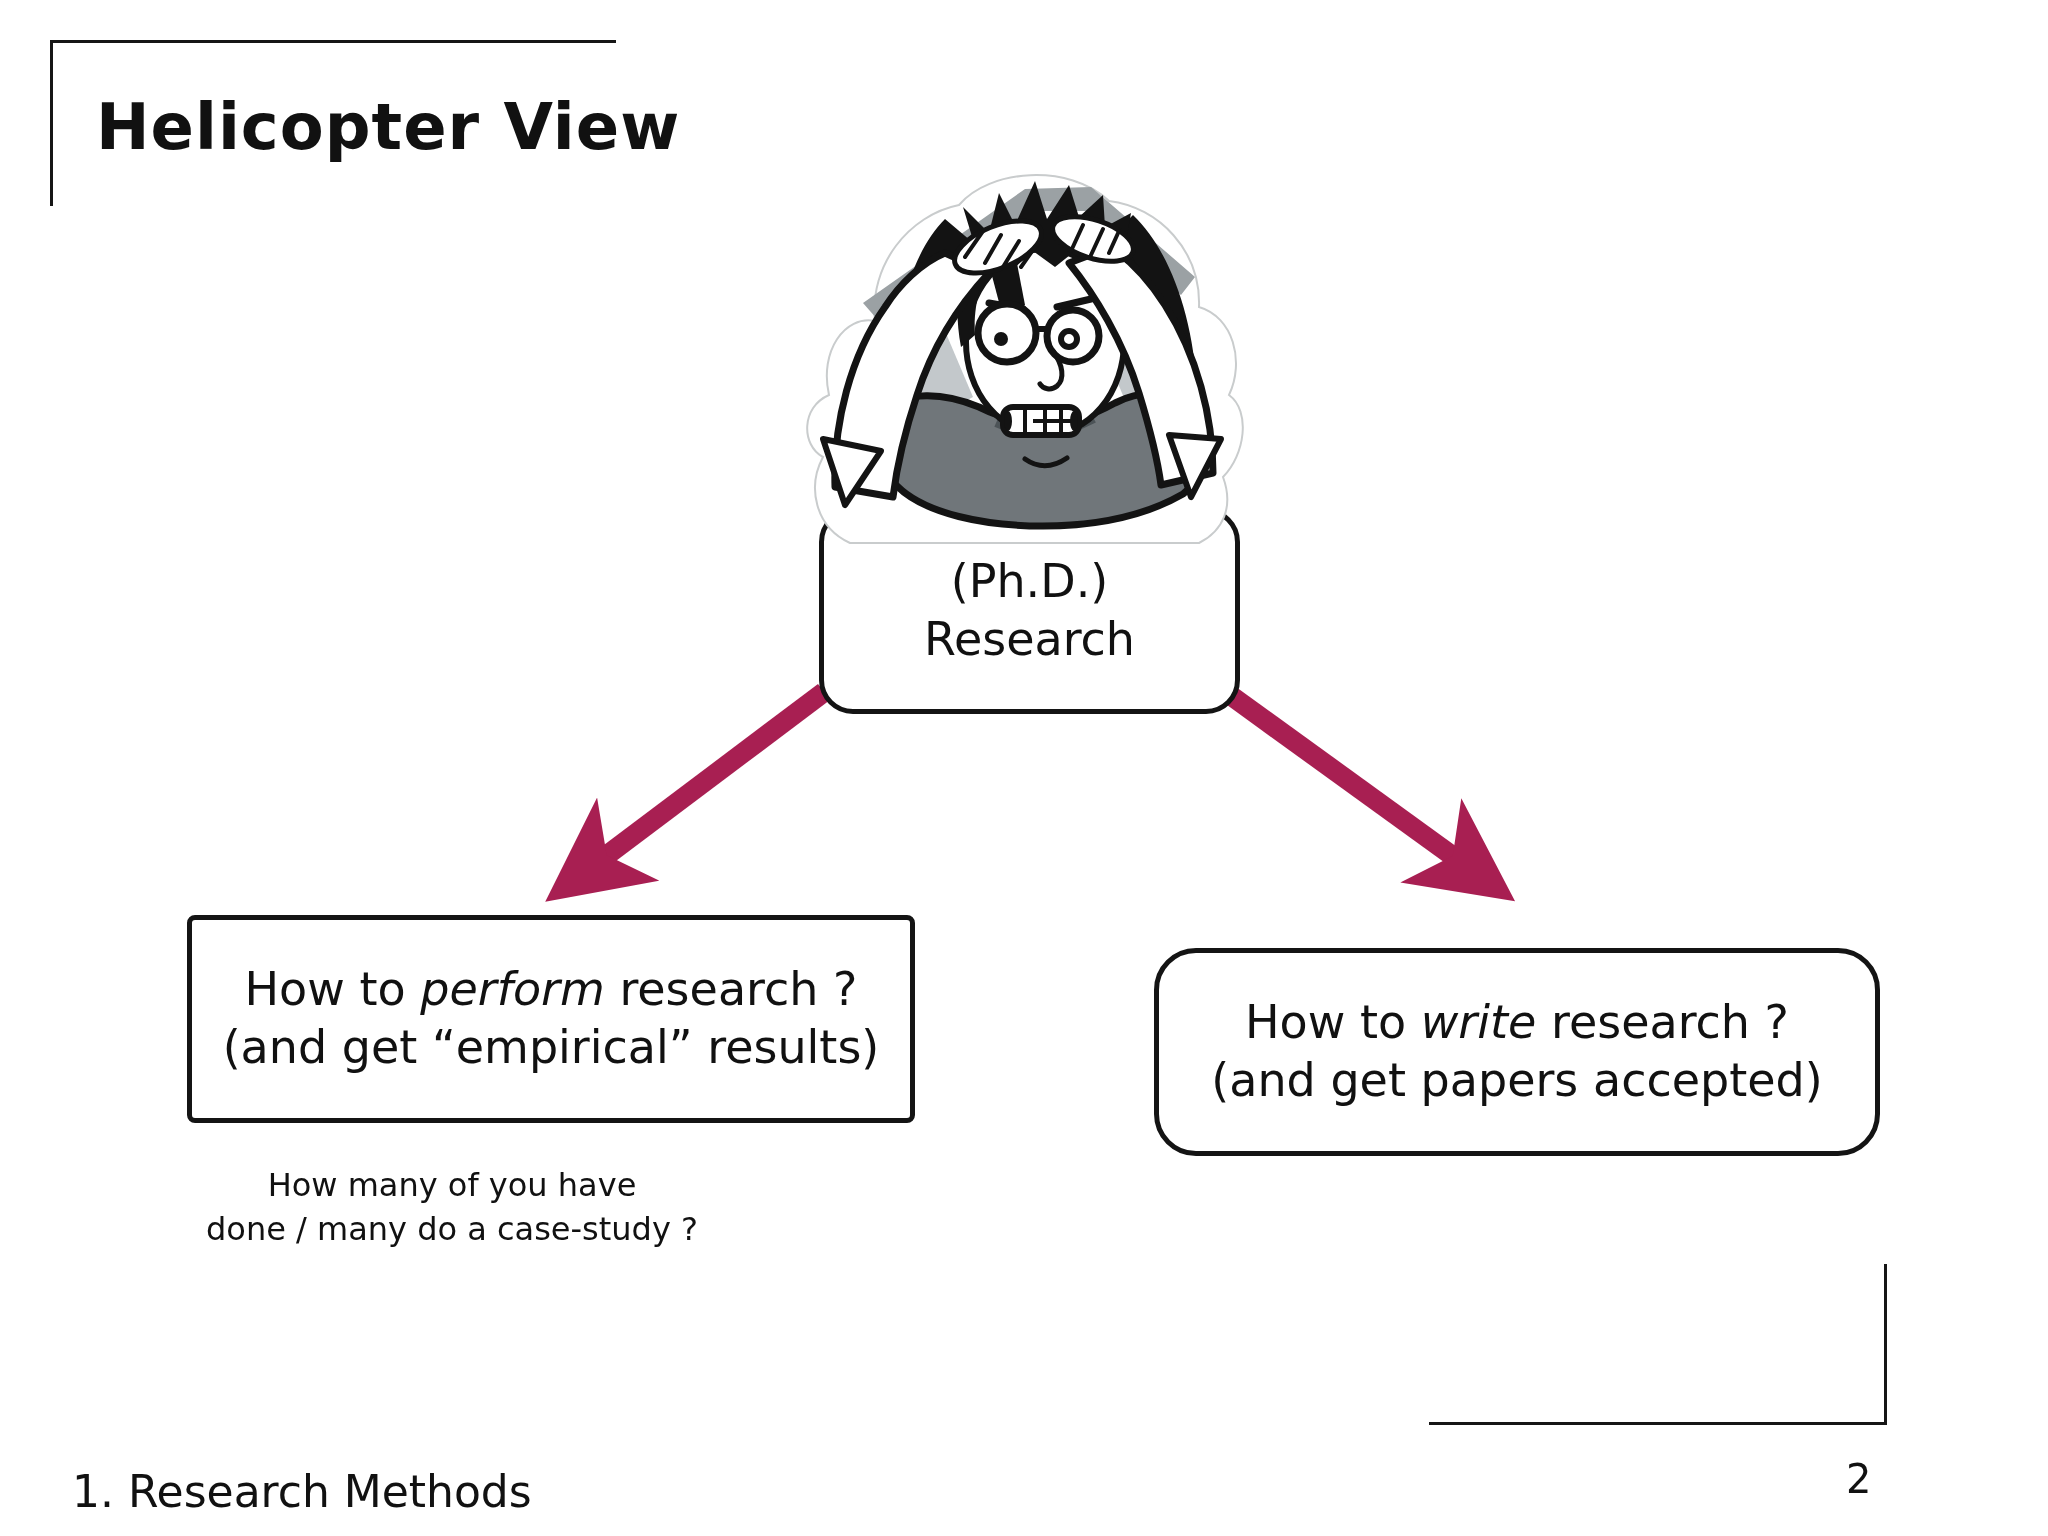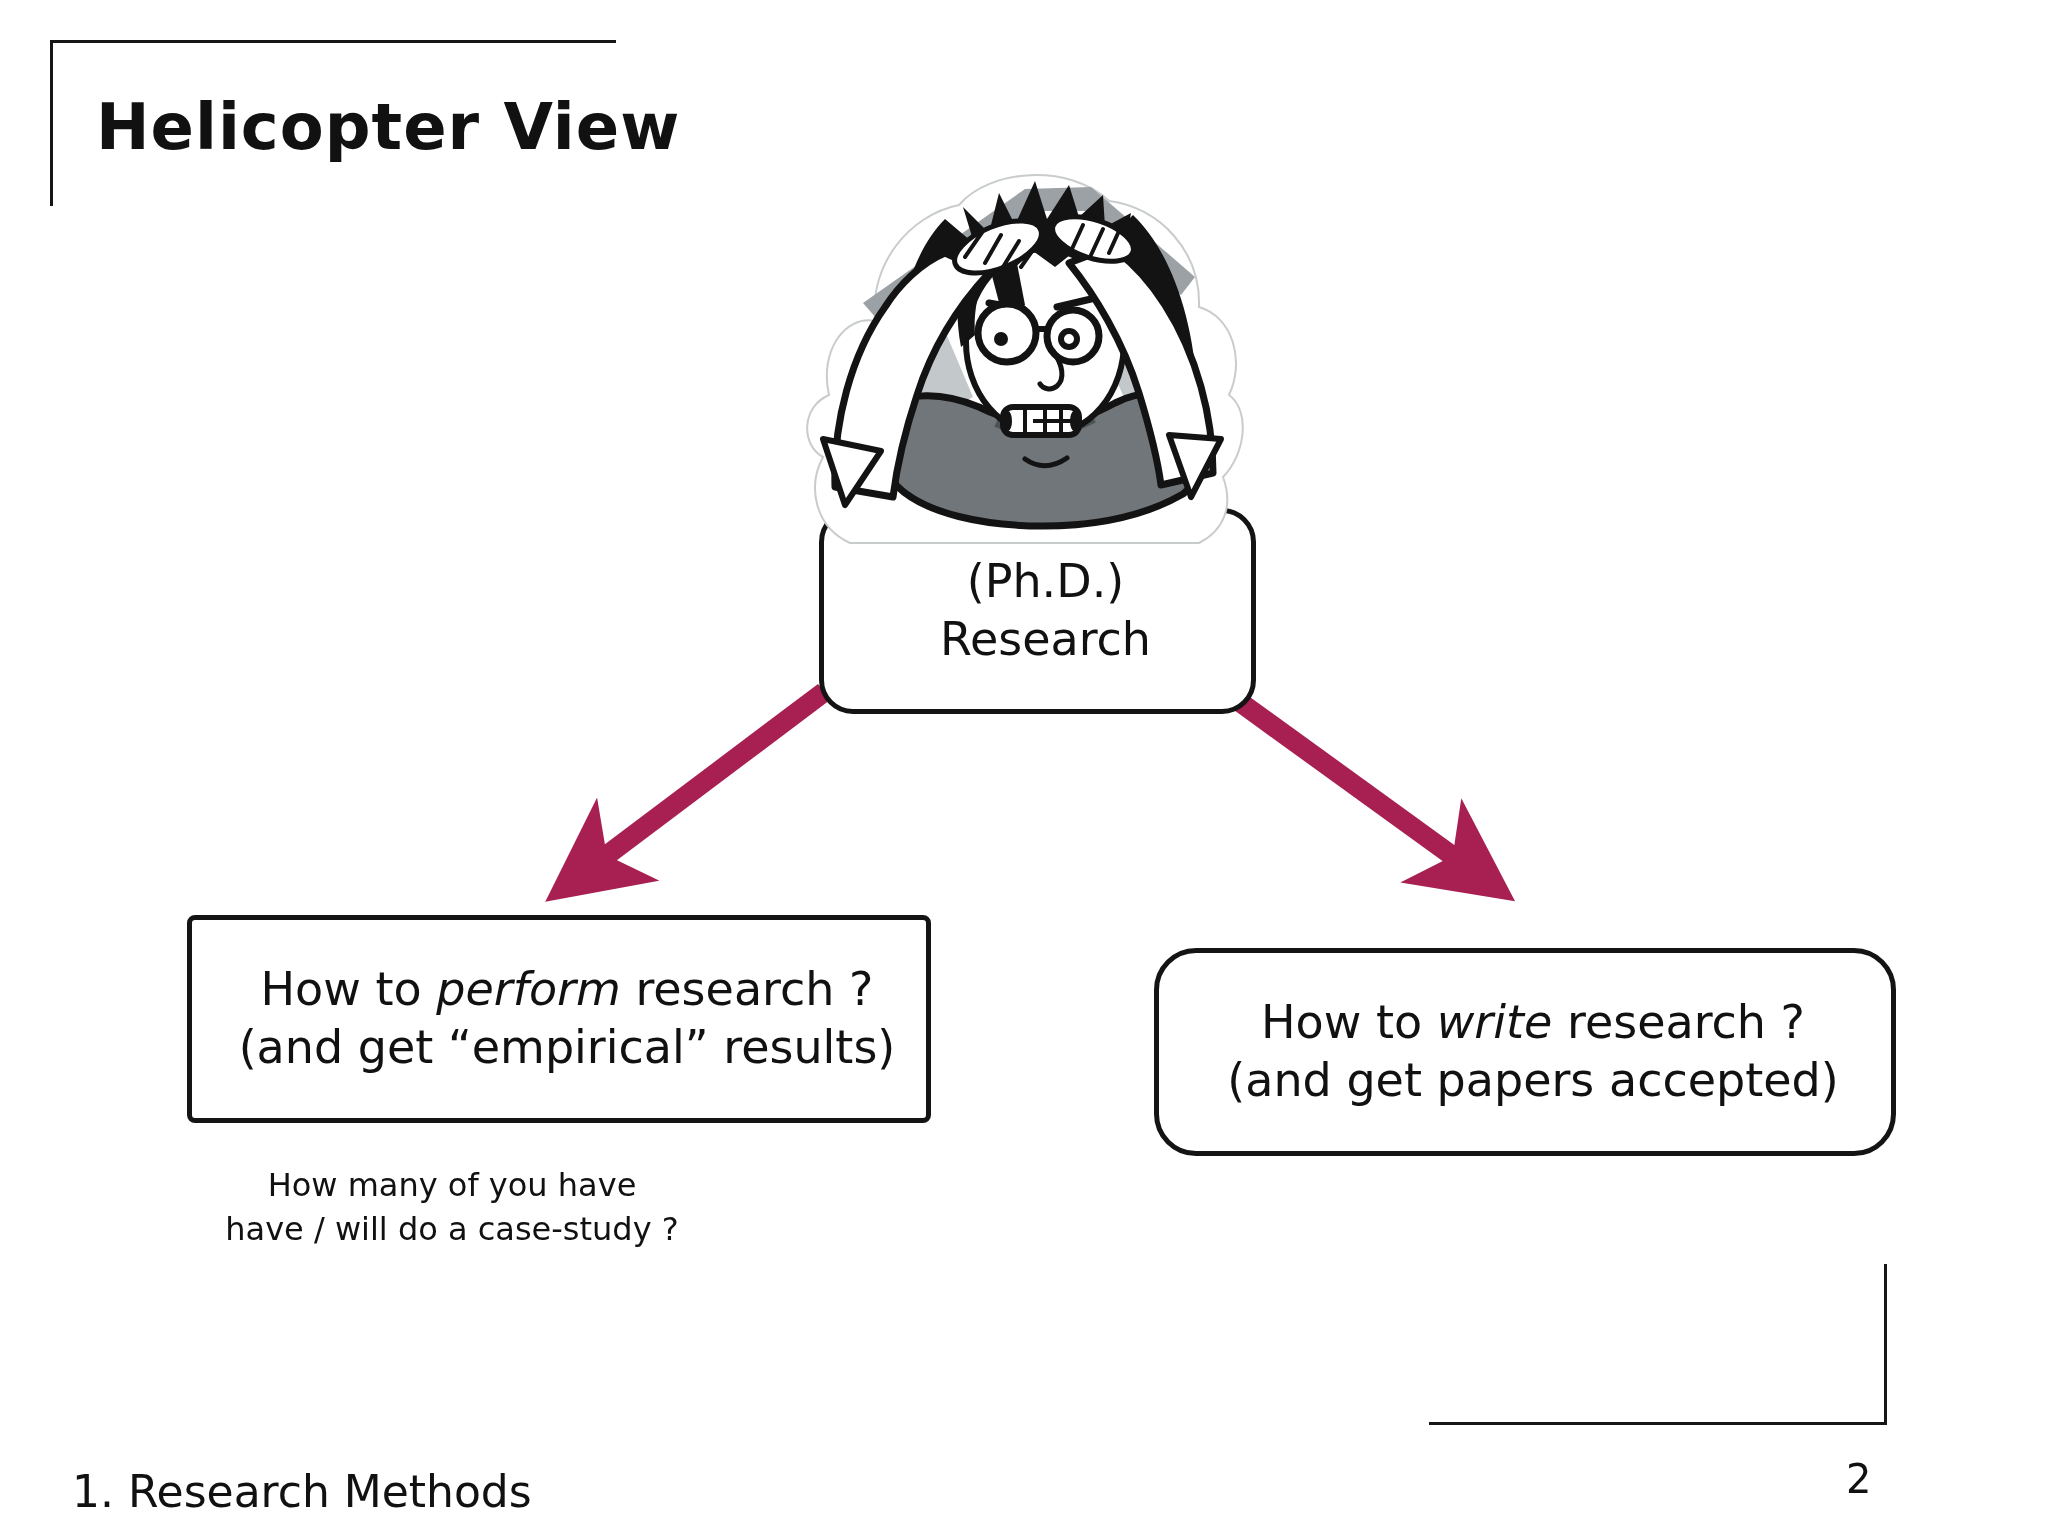--- a/index.html
+++ b/index.html
@@ -9,21 +9,21 @@
   .line{position:absolute;background:#161616;}
   .tl-h{left:50px;top:40px;width:566px;height:3px;}
   .tl-v{left:50px;top:40px;width:3px;height:166px;}
   .br-v{left:1884px;top:1264px;width:3px;height:161px;}
   .br-h{left:1429px;top:1422px;width:458px;height:3px;}
 
   .title{position:absolute;left:96px;top:90px;font-size:64px;font-weight:bold;letter-spacing:1px;white-space:nowrap;}
 
   .box{position:absolute;border:5px solid #141414;background:#fff;border-radius:42px;
        display:flex;flex-direction:column;justify-content:center;align-items:center;
-       text-align:center;font-size:46px;line-height:1.26;z-index:2;white-space:nowrap;padding-left:16px;}
+       text-align:center;font-size:46px;line-height:1.26;z-index:2;white-space:nowrap;}
   .root-box{left:819px;top:508px;width:411px;height:196px;border-radius:34px;}
   .left-box{left:187px;top:915px;width:718px;height:198px;border-radius:8px;}
   .right-box{left:1154px;top:948px;width:716px;height:198px;}
   .it{font-style:italic;}
 
   .question{position:absolute;left:185px;top:1164px;width:534px;font-size:32px;
             line-height:1.36;text-align:center;z-index:2;white-space:nowrap;}
 
   .footer{position:absolute;left:72px;top:1466px;font-size:44px;white-space:nowrap;}
   .page-number{position:absolute;left:1846px;top:1456px;font-size:40px;}
@@ -63,21 +63,21 @@
     <div>(and get “empirical” results)</div>
   </div>
 
   <div class="box right-box">
     <div><span>How to </span><span class="it">write</span><span> research ?</span></div>
     <div>(and get papers accepted)</div>
   </div>
 
   <div class="question">
     <div>How many of you have</div>
-    <div>have / will do a case-study ?</div>
+    <div>done / many do a case-study ?</div>
   </div>
 
   <svg class="person" viewBox="0 0 462 392">
 
     <path d="M57,388 C22,372 14,332 30,302 C8,290 8,252 36,240 C26,196 52,160 82,166
              C76,110 116,60 166,50 C196,14 276,8 316,46 C366,52 408,96 406,152
              C440,162 452,206 436,240 C458,256 452,300 430,322 C441,352 430,376 406,388 Z" fill="#ffffff" stroke="#c9cccd" stroke-width="2"></path>
 
     <path d="M70,148 L232,34 L298,32 L402,122 L388,140 L294,56 L240,56 L84,164 Z" fill="#9ba1a4"></path>
 

